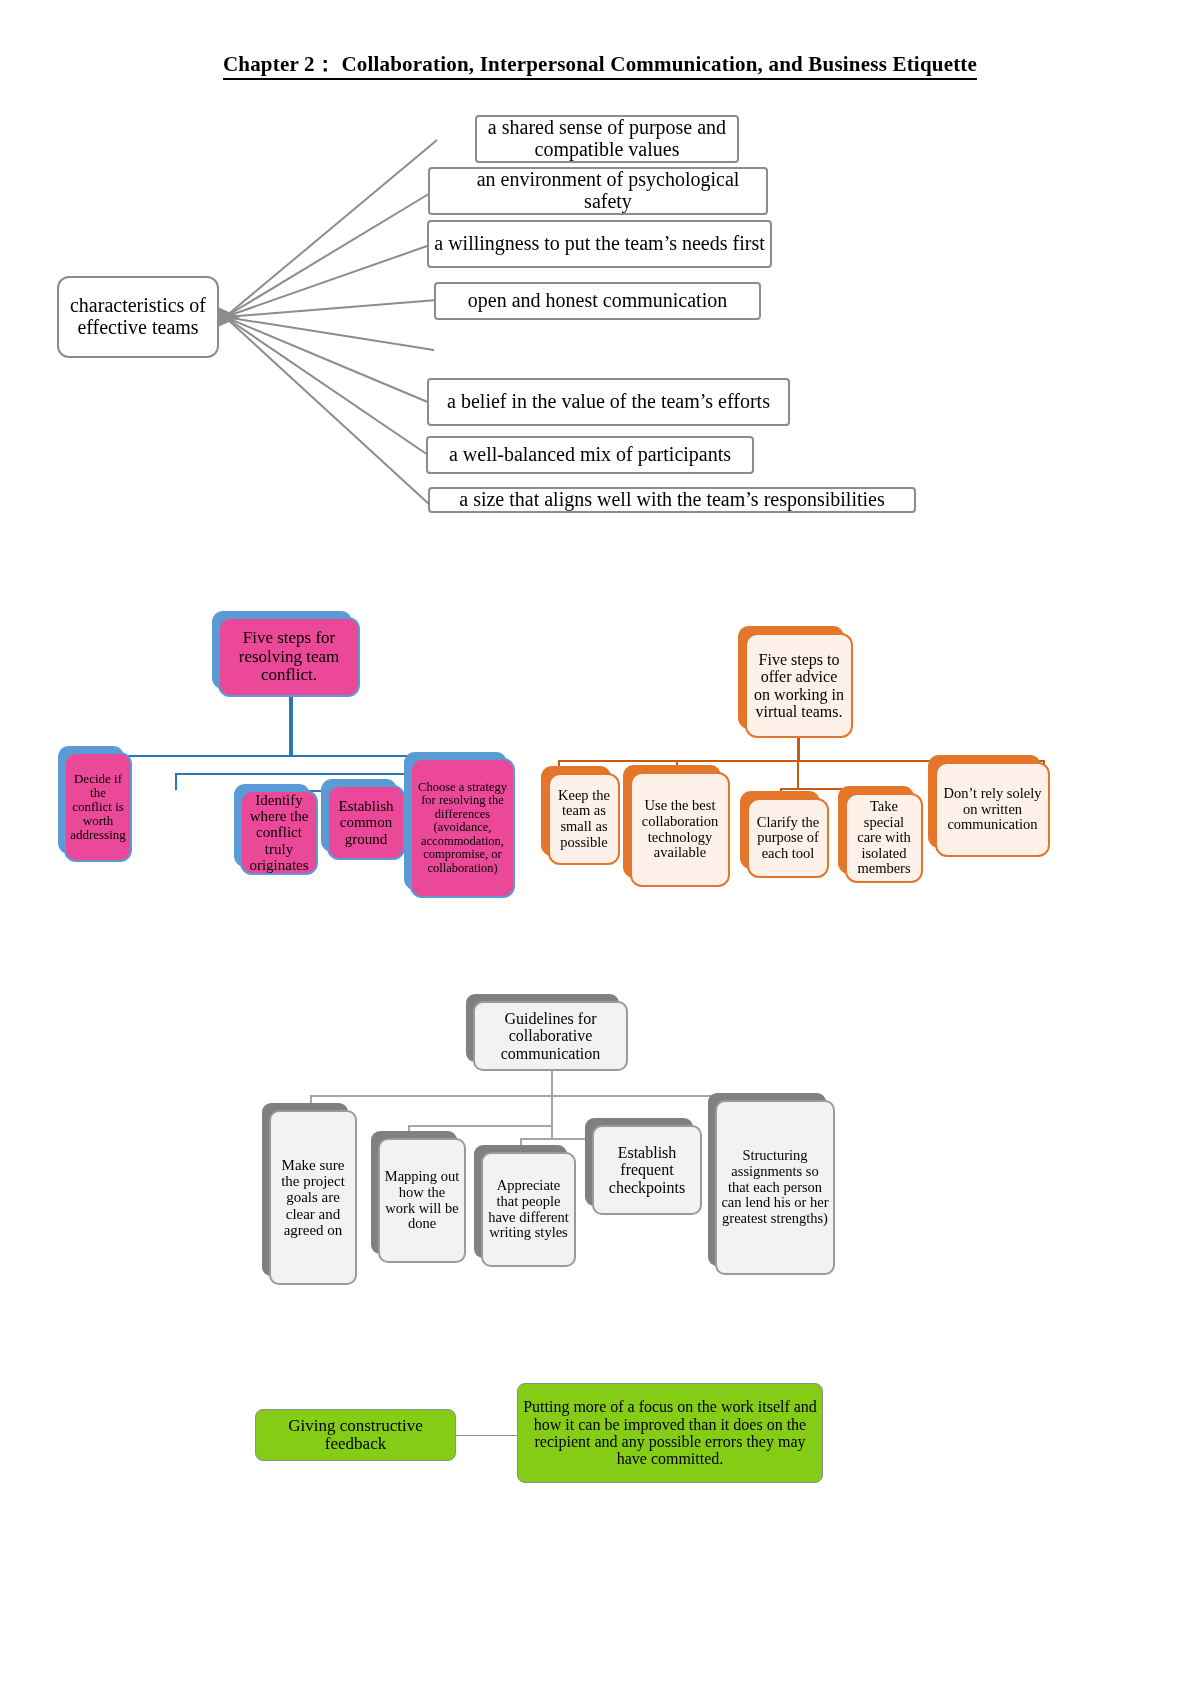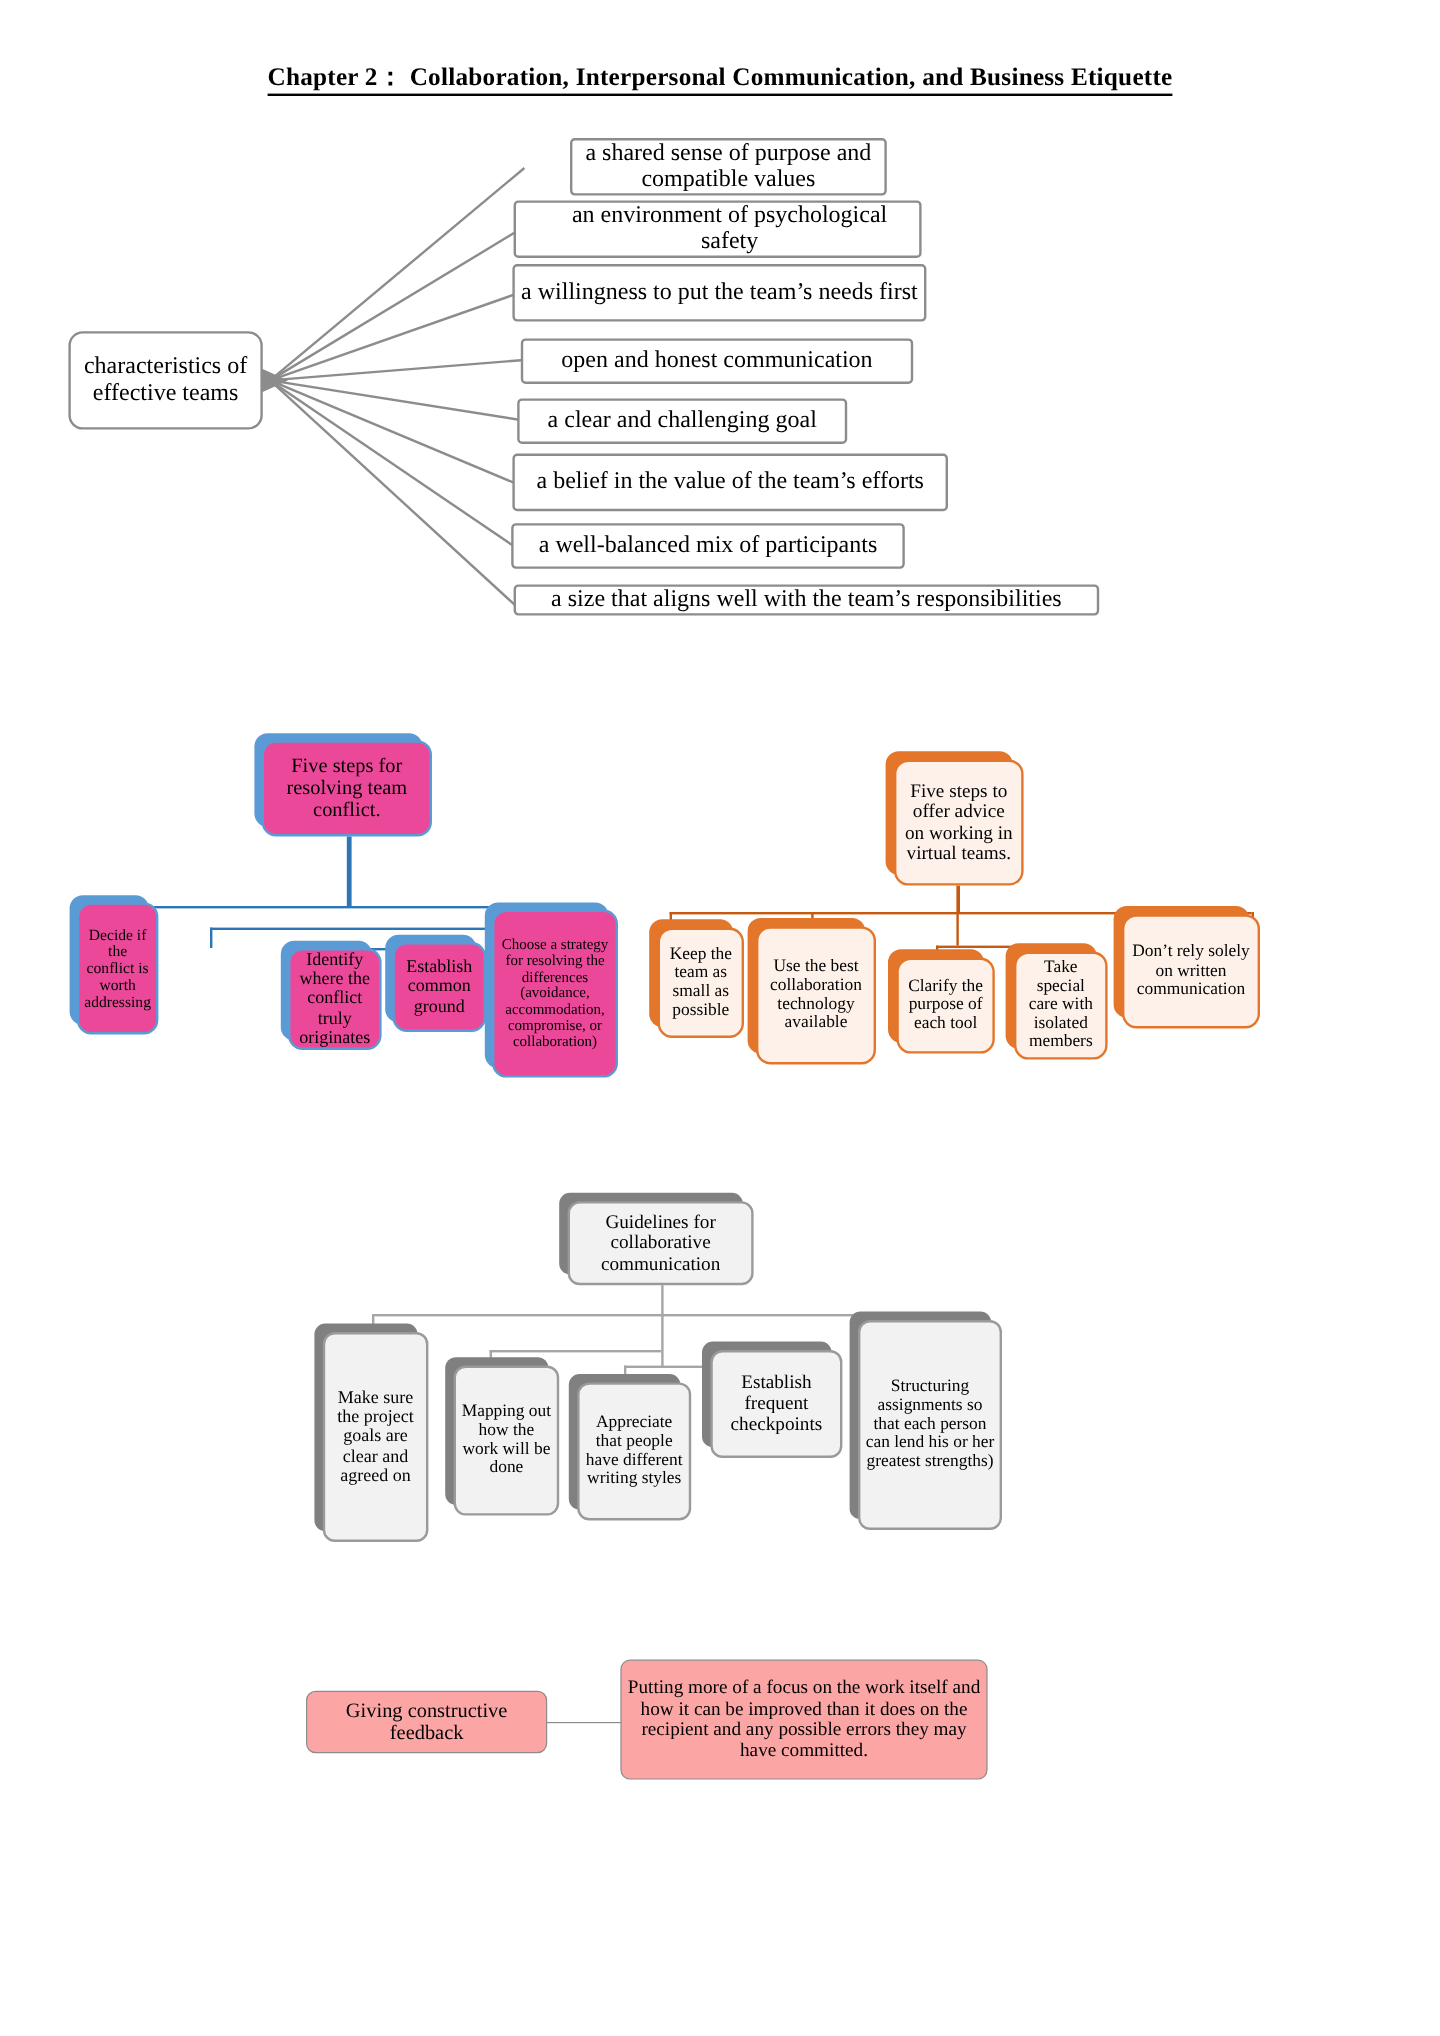--- a/index.html
+++ b/index.html
@@ -82,21 +82,21 @@
   
   .node.grey {
     background: #f2f2f2;
     border: 2px solid #9a9a9a;
     border-radius: 10px;
     color: #000;
     box-shadow: -8px -8px 0 -1px #808080;
   }
   
   .node.simple {
-    background: #fca5a5;
+    background: #84cc16;
     border: 1.5px solid #8c8c8c;
     border-radius: 8px;
     font-size: 17px;
   }
 
   
   .hline, .vline {
     position: absolute;
     z-index: 1;
   }
@@ -145,23 +145,20 @@
   </div>
   <div class="node plain" style="left:428px; top:167px; width:340px; height:48px;padding-left:20px;">
     <span class="label">an environment of psychological safety</span>
   </div>
   <div class="node plain" style="left:427px; top:220px; width:345px; height:48px;font-family:Liberation Serif, serif;">
     <span class="label">a willingness to put the team’s needs first</span>
   </div>
   <div class="node plain" style="left:434px; top:282px; width:327px; height:38px;">
     <span class="label">open and honest communication</span>
   </div>
-  <div class="node plain" style="left:431px; top:332px; width:275px; height:38px;">
-    <span class="label">a clear and challenging goal</span>
-  </div>
   <div class="node plain" style="left:427px; top:378px; width:363px; height:48px;">
     <span class="label">a belief in the value of the team’s efforts</span>
   </div>
   <div class="node plain" style="left:426px; top:436px; width:328px; height:38px;">
     <span class="label">a well-balanced mix of participants</span>
   </div>
   <div class="node plain" style="left:428px; top:487px; width:488px; height:26px;">
     <span class="label">a size that aligns well with the team’s responsibilities</span>
   </div>
 

